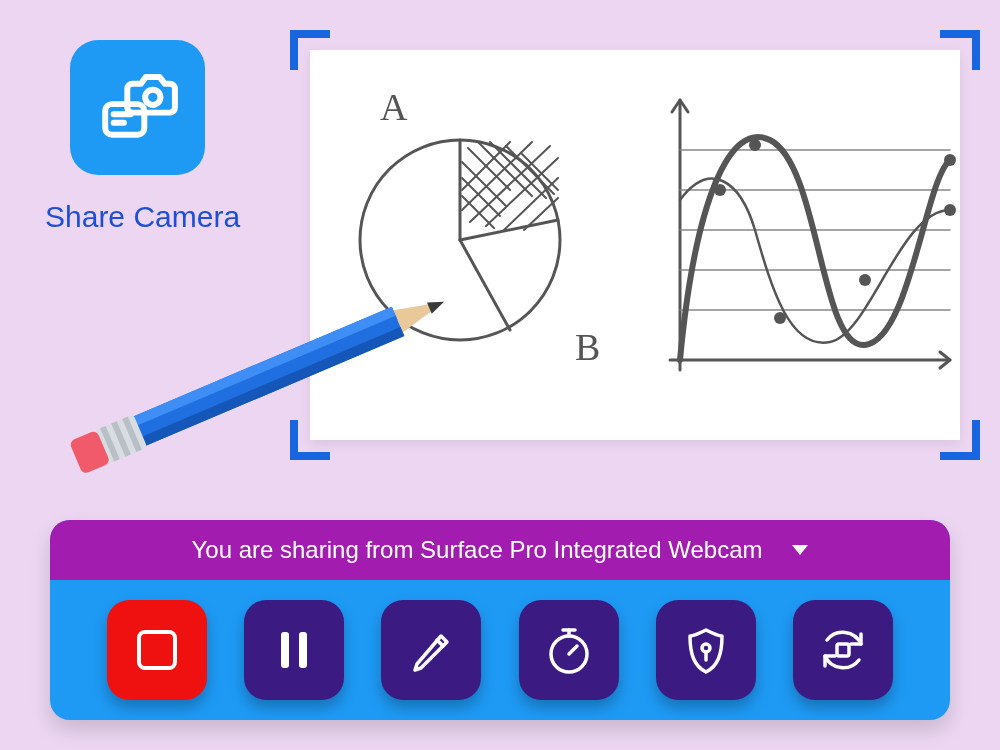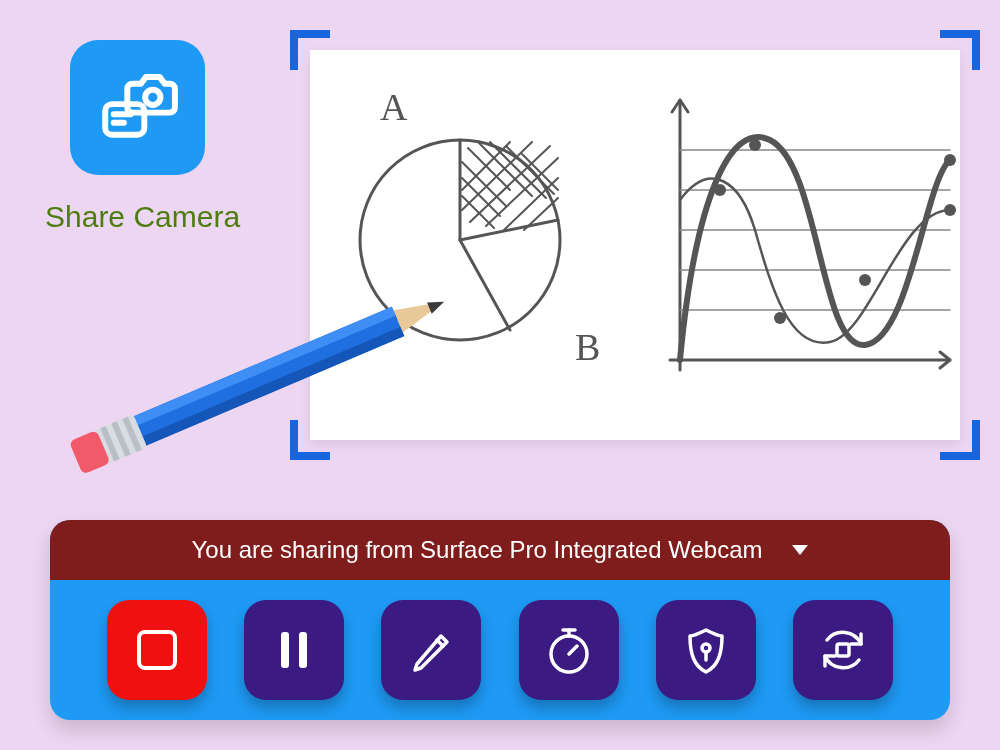--- a/index.html
+++ b/index.html
@@ -25,21 +25,21 @@
     align-items: center;
     justify-content: center;
   }
   .app-icon svg { width: 85px; height: 85px; }
 
   .feature-label {
     position: absolute;
     left: 45px;
     top: 200px;
     font-size: 30px;
-    color: #4d7c0f;
+    color: #1d4ed8;
     font-weight: 400;
   }
 
   
   .preview-wrap {
     position: absolute;
     left: 290px;
     top: 30px;
     width: 690px;
     height: 430px;
@@ -85,21 +85,21 @@
     right: 50px;
     bottom: 30px;
     height: 200px;
     background: #1e9af5;
     border-radius: 20px;
     box-shadow: 0 10px 20px rgba(0,0,0,0.15);
     overflow: hidden;
   }
   .status-band {
     height: 60px;
-    background: #7f1d1d;
+    background: #a21caf;
     display: flex;
     align-items: center;
     justify-content: center;
     gap: 30px;
     color: #ffffff;
     font-size: 24px;
     font-weight: 400;
   }
   .status-band .caret {
     width: 0; height: 0;

